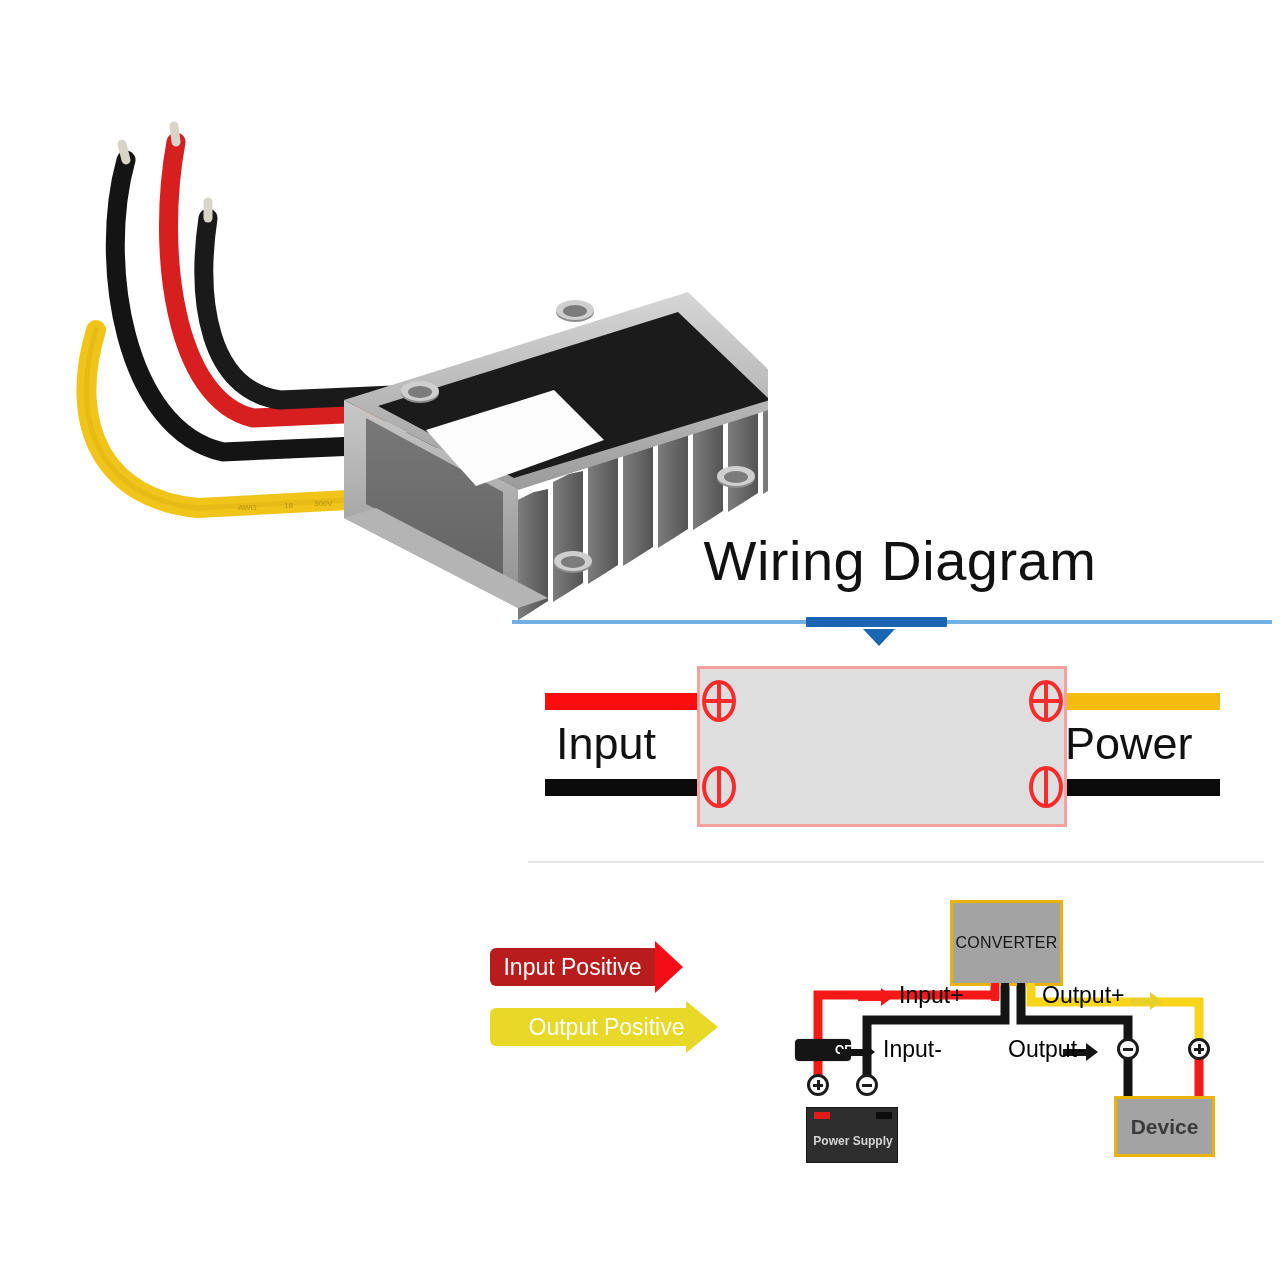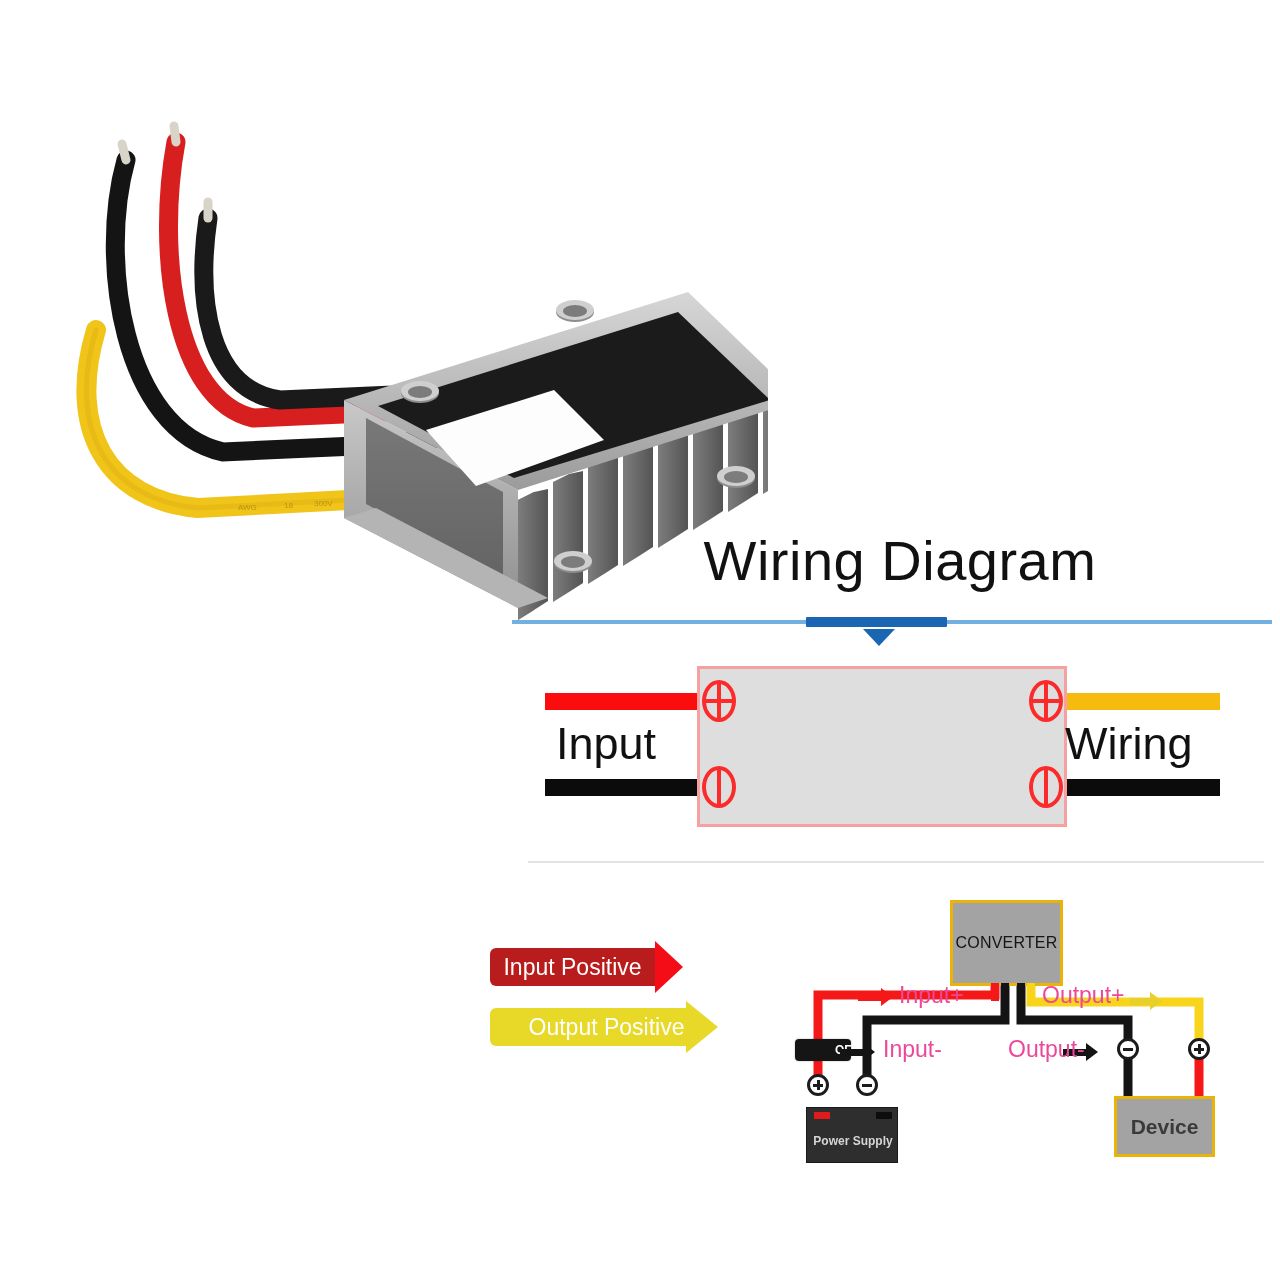--- a/index.html
+++ b/index.html
@@ -101,21 +101,21 @@
   
   .puck{position:absolute;width:22px;height:22px;border-radius:50%;background:#fff;border:3px solid #1c1c1c;box-sizing:border-box;}
   .puck .h{position:absolute;left:3px;top:50%;margin-top:-1.5px;width:10px;height:3px;background:#1c1c1c;}
   .puck .v{position:absolute;top:3px;left:50%;margin-left:-1.5px;height:10px;width:3px;background:#1c1c1c;}
 
   
   .mark{position:absolute;display:flex;align-items:center;}
   .mark .shaft{height:7px;}
   .mark .tip{width:0;height:0;border-top:9px solid transparent;border-bottom:9px solid transparent;}
 
-  .clabel{position:absolute;font-size:23px;color:#ec4899;white-space:nowrap;}
+  .clabel{position:absolute;font-size:23px;color:#000000;white-space:nowrap;}
 
   
   .z2{z-index:5;}
   .z3{z-index:9;}
 </style>
 </head>
 <body>
 
 <div class="stage">
 
@@ -241,21 +241,21 @@
     <span class="ring"></span>
     <span class="vbar"></span>
     <span class="hbar"></span>
   </div>
   <div id="term-out-neg" class="term abs">
     <span class="ring"></span>
     <span class="vbar"></span>
   </div>
 
   <div id="label-input">Input</div>
-  <div id="label-output">Wiring</div>
+  <div id="label-output">Power</div>
 
   <div id="section-divider"></div>
 
   <div id="legend-input-positive" class="legend-arrow">
     <div class="body">Input Positive</div>
     <div class="head"></div>
   </div>
   <div id="legend-output-positive" class="legend-arrow">
     <div class="body">Output Positive</div>
     <div class="head"></div>

